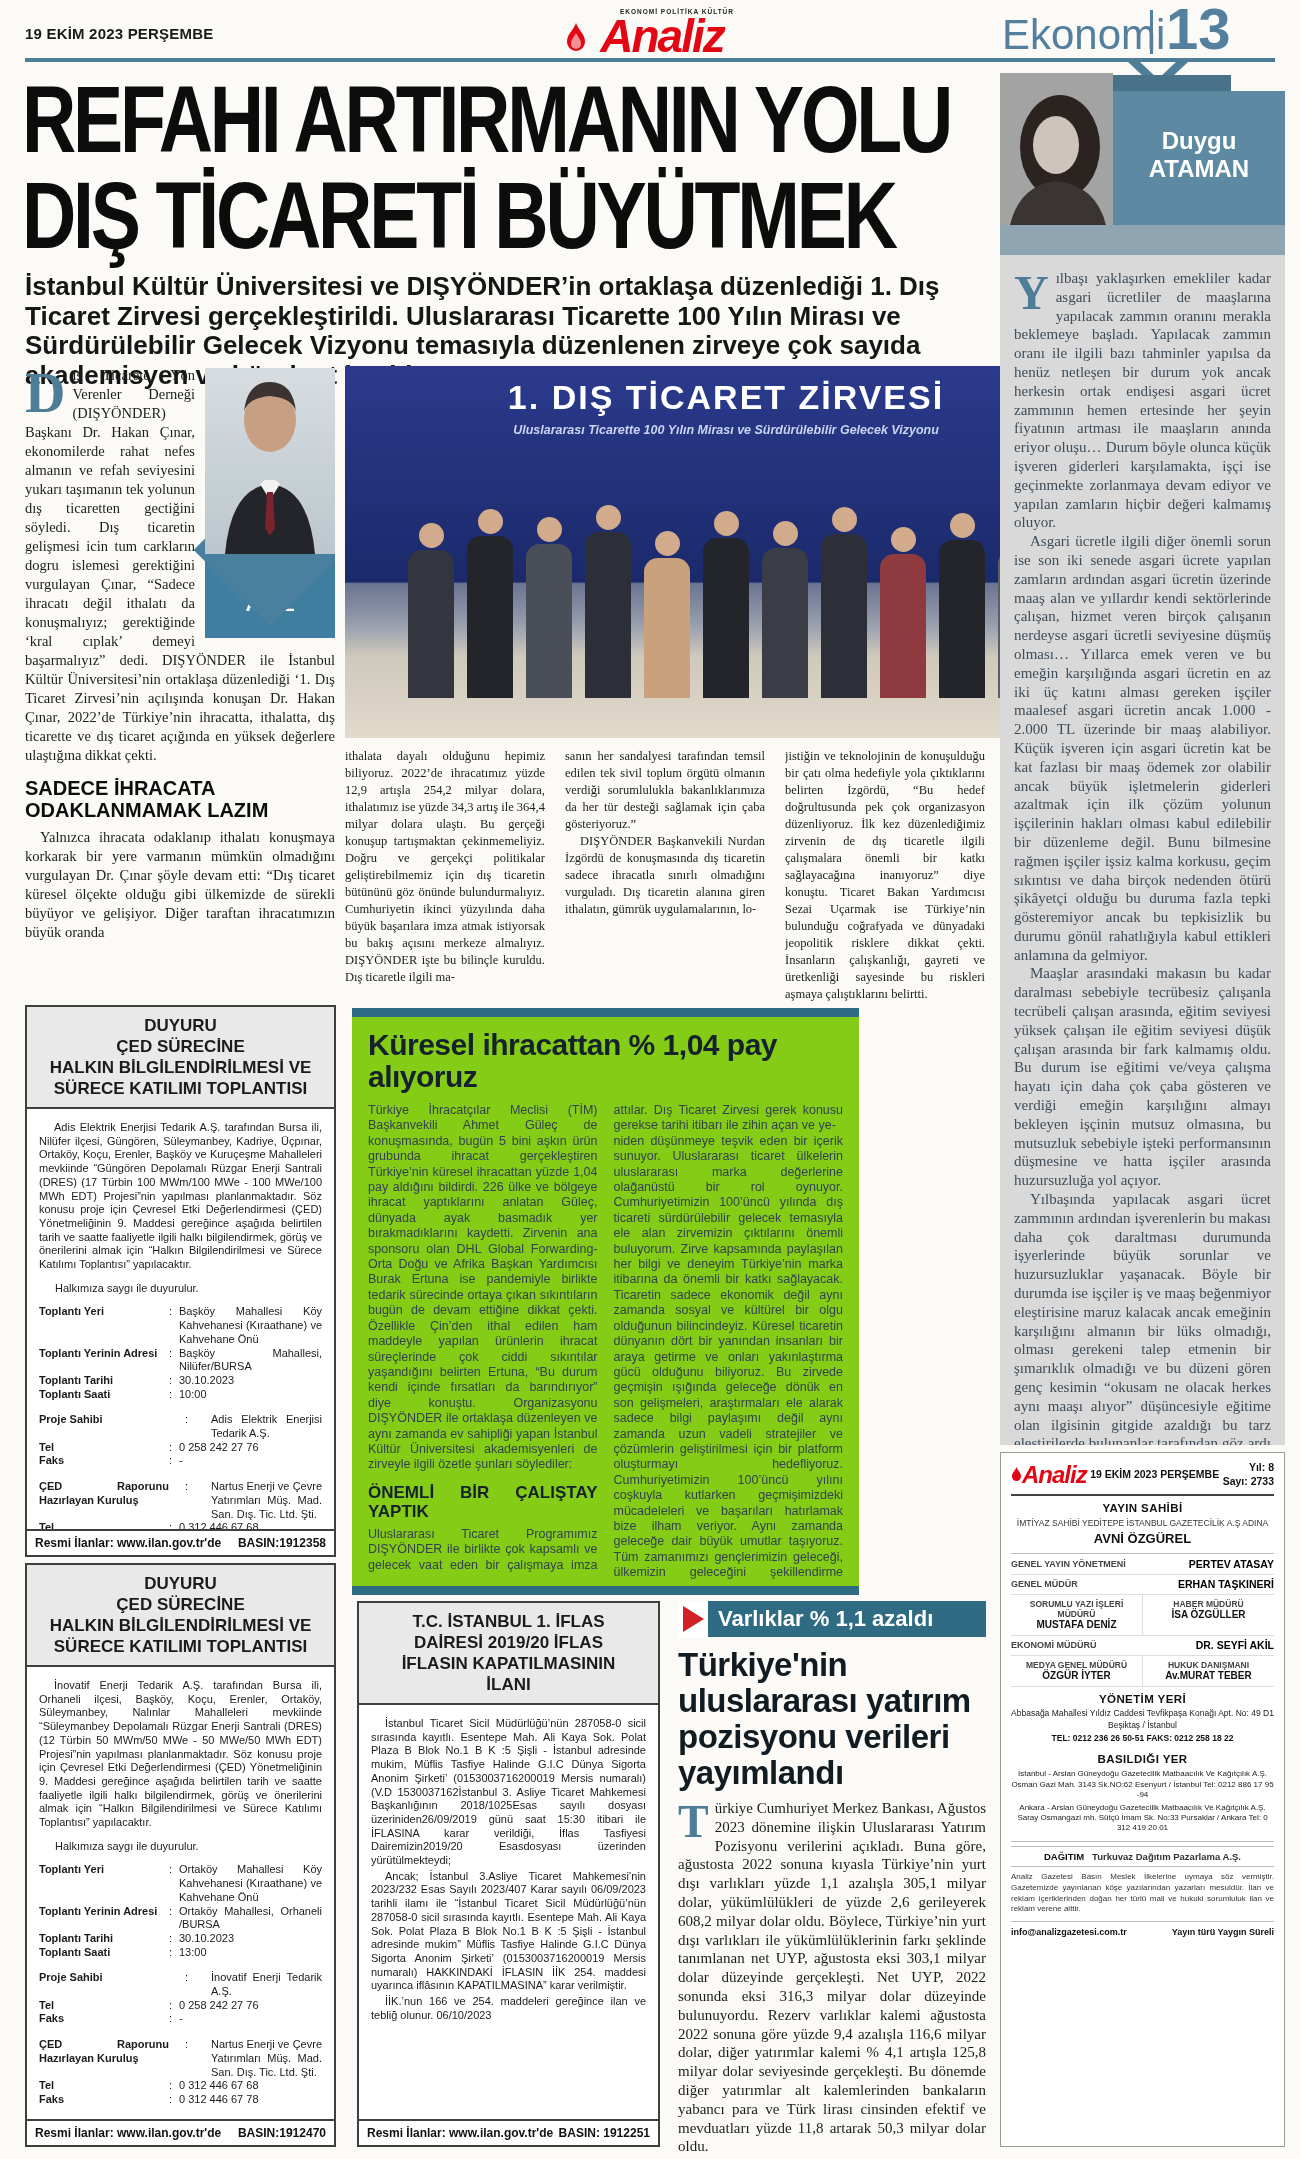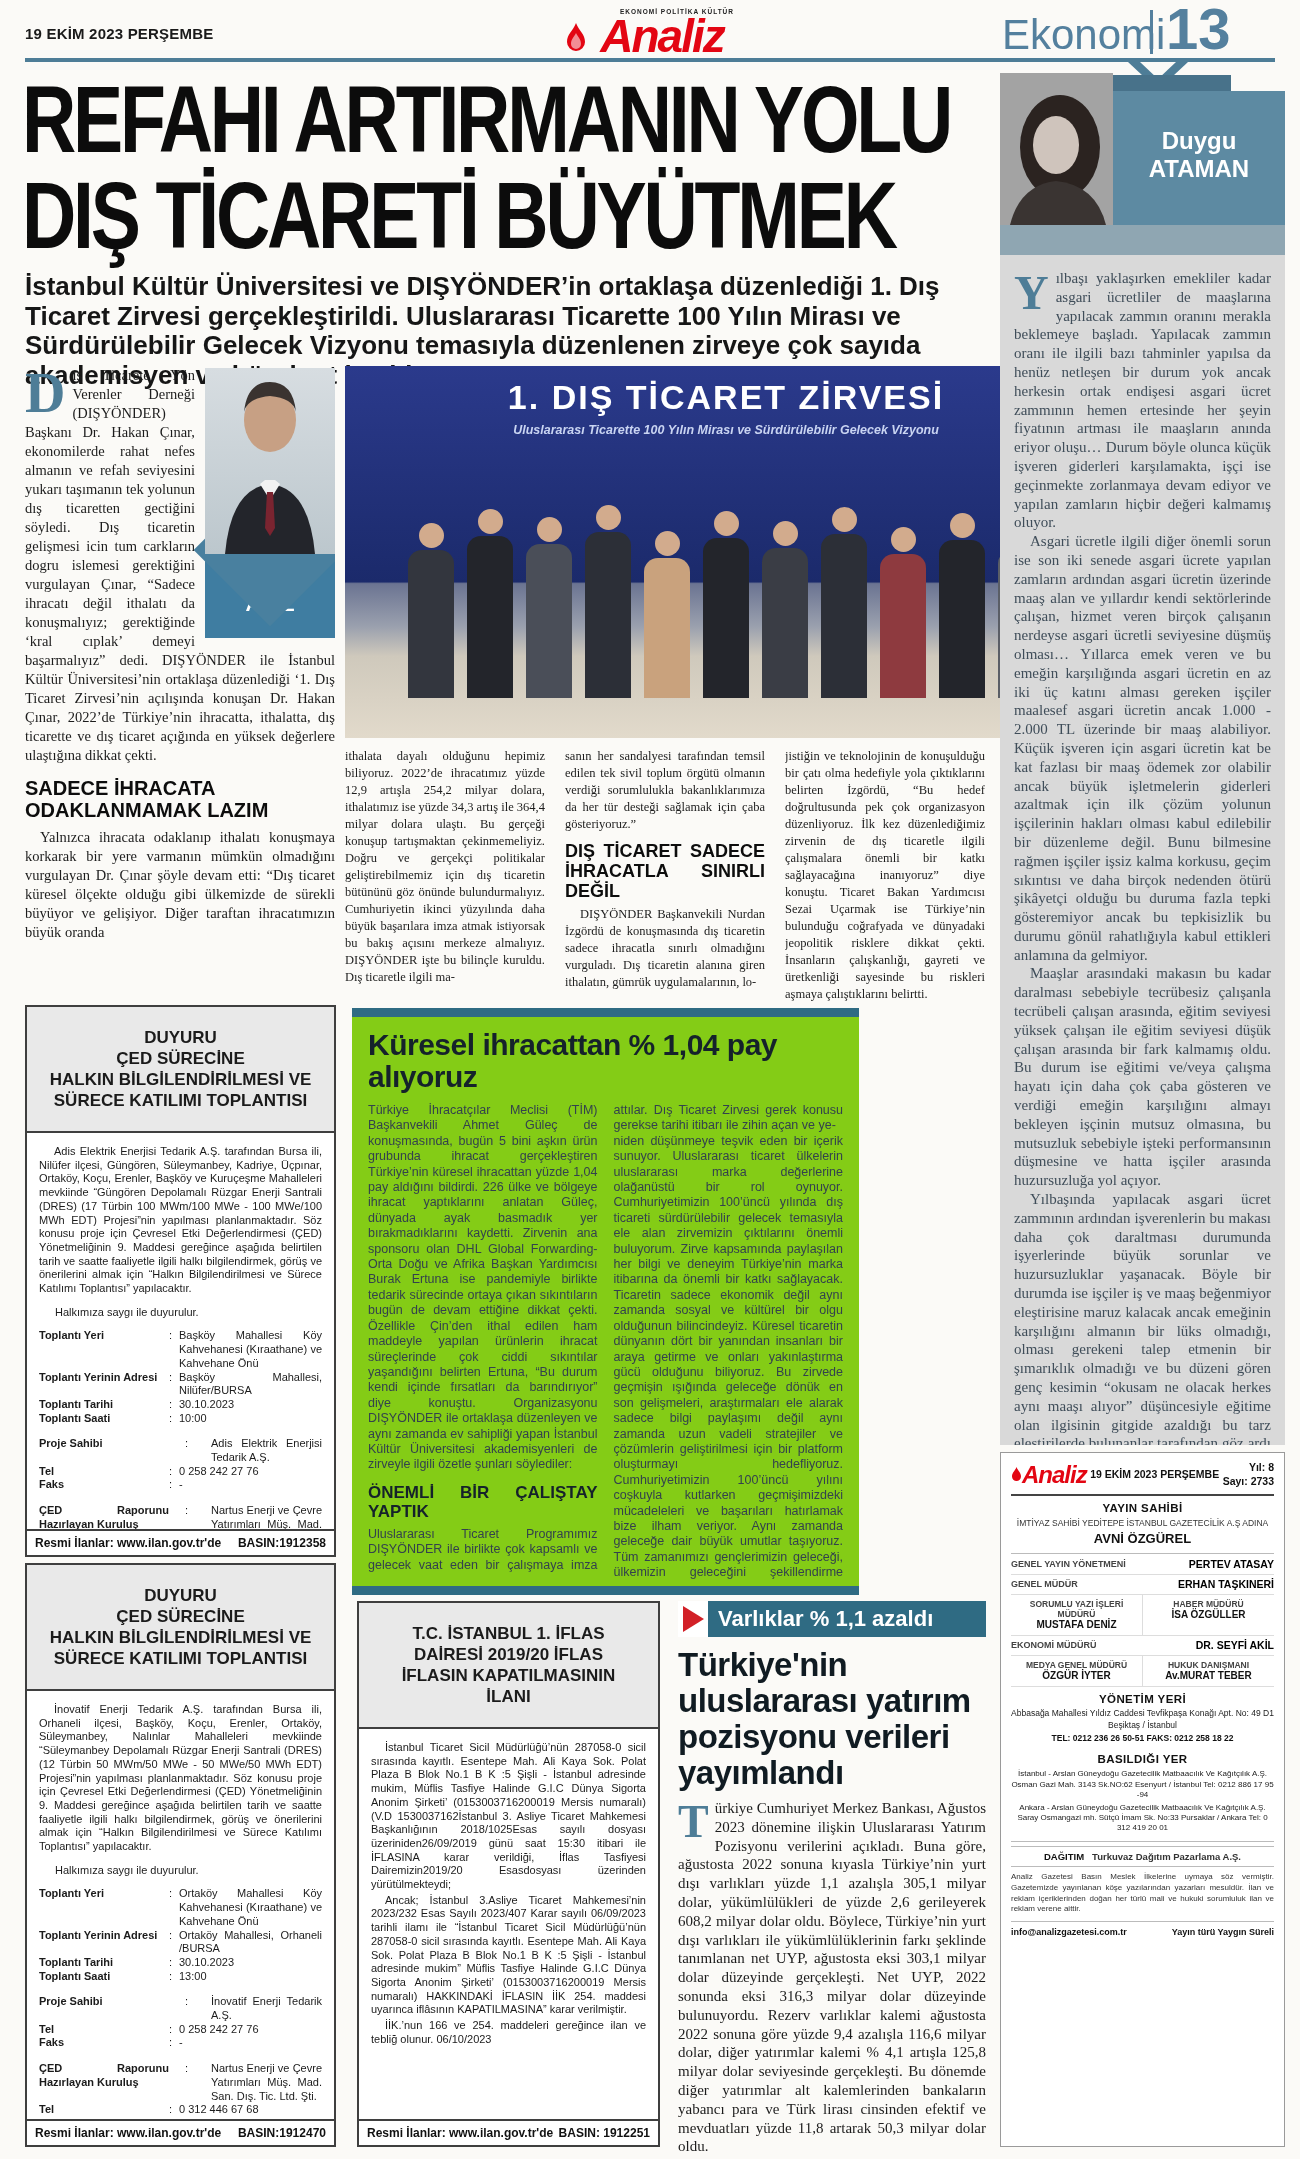--- a/index.html
+++ b/index.html
@@ -58,21 +58,21 @@
   .person:nth-child(10) .p-body{height:158px;background:#23252b;}
   .person:nth-child(11) .p-body{height:148px;background:#5a5e66;}
 
   .art-col{top:748px;width:200px;height:254px;overflow:hidden;font:12.5px/17px "Liberation Serif",serif;text-align:justify;color:#1c1c1c;}
   .art-col p{margin:0;}
   #col2{left:345px;} #col3{left:565px;} #col4{left:785px;}
   .sec-heading2{font:800 18px/20px "Liberation Sans",sans-serif;color:#0d0d0d;margin:8px 0 5px;}
 
   
   .notice{border:2px solid #3f3f3f;background:#fff;display:flex;flex-direction:column;box-sizing:border-box;}
-  .notice-head{background:#e9e9e9;border-bottom:2px solid #3f3f3f;text-align:center;padding:20px 4px;
+  .notice-head{background:#e9e9e9;border-bottom:2px solid #3f3f3f;text-align:center;padding:8px 4px;
                font:800 17px/21px "Liberation Sans",sans-serif;color:#1b1b1b;}
   .notice-body{flex:1;padding:12px 12px 6px;font:11px/13.7px "Liberation Sans",sans-serif;color:#1b1b1b;text-align:justify;overflow:hidden;}
   .n-salute{margin:10px 0;text-indent:16px;}
   .n-row{display:flex;}
   .n-label{width:130px;font-weight:bold;flex:none;}
   .n-colon{width:10px;flex:none;}
   .n-val{flex:1;}
   .gap{margin-top:12px;gap:16px;}
   .notice-foot{border-top:2px solid #3f3f3f;display:flex;justify-content:space-between;padding:5px 8px;
                font:bold 12px/1.2 "Liberation Sans",sans-serif;}
@@ -244,21 +244,20 @@
           <div class="p-body"></div>
         </div>
     </div>
   </div>
 
   <div class="abs art-col" id="col2">
     <p>ithalata dayalı olduğunu hepimiz biliyoruz. 2022’de ihracatımız yüzde 12,9 artışla 254,2 milyar dolara, ithalatımız ise yüzde 34,3 artış ile 364,4 milyar dolara ulaştı. Bu gerçeği konuşup tartışmaktan çekinmemeliyiz. Doğru ve gerçekçi politikalar geliştirebilmemiz için dış ticaretin bütününü göz önünde bulundurmalıyız. Cumhuriyetin ikinci yüzyılında daha büyük başarılara imza atmak istiyorsak bu bakış açısını merkeze almalıyız. DIŞYÖNDER işte bu bilinçle kuruldu. Dış ticaretle ilgili ma-</p>
   </div>
   <div class="abs art-col" id="col3">
     <p>sanın her sandalyesi tarafından temsil edilen tek sivil toplum örgütü olmanın verdiği sorumlulukla bakanlıklarımıza da her tür desteği sağlamak için çaba gösteriyoruz.”</p>
-    <h3 class="sec-heading2">DIŞ TİCARET SADECE İHRACATLA SINIRLI DEĞİL</h3>
     <p class="indent">DIŞYÖNDER Başkanvekili Nurdan İzgördü de konuşmasında dış ticaretin sadece ihracatla sınırlı olmadığını vurguladı. Dış ticaretin alanına giren ithalatın, gümrük uygulamalarının, lo-</p>
   </div>
   <div class="abs art-col" id="col4">
     <p>jistiğin ve teknolojinin de konuşulduğu bir çatı olma hedefiyle yola çıktıklarını belirten İzgördü, “Bu hedef doğrultusunda pek çok organizasyon düzenliyoruz. İlk kez düzenlediğimiz zirvenin de dış ticaretle ilgili çalışmalara önemli bir katkı sağlayacağına inanıyoruz” diye konuştu. Ticaret Bakan Yardımcısı Sezai Uçarmak ise Türkiye’nin bulunduğu coğrafyada ve dünyadaki jeopolitik risklere dikkat çekti. İnsanların çalışkanlığı, gayreti ve üretkenliği sayesinde bu riskleri aşmaya çalıştıklarını belirtti.</p>
   </div>
 
   <div class="abs notice" id="notice1">
     <div class="notice-head">
       <div>DUYURU</div>
         <div>ÇED SÜRECİNE</div>

